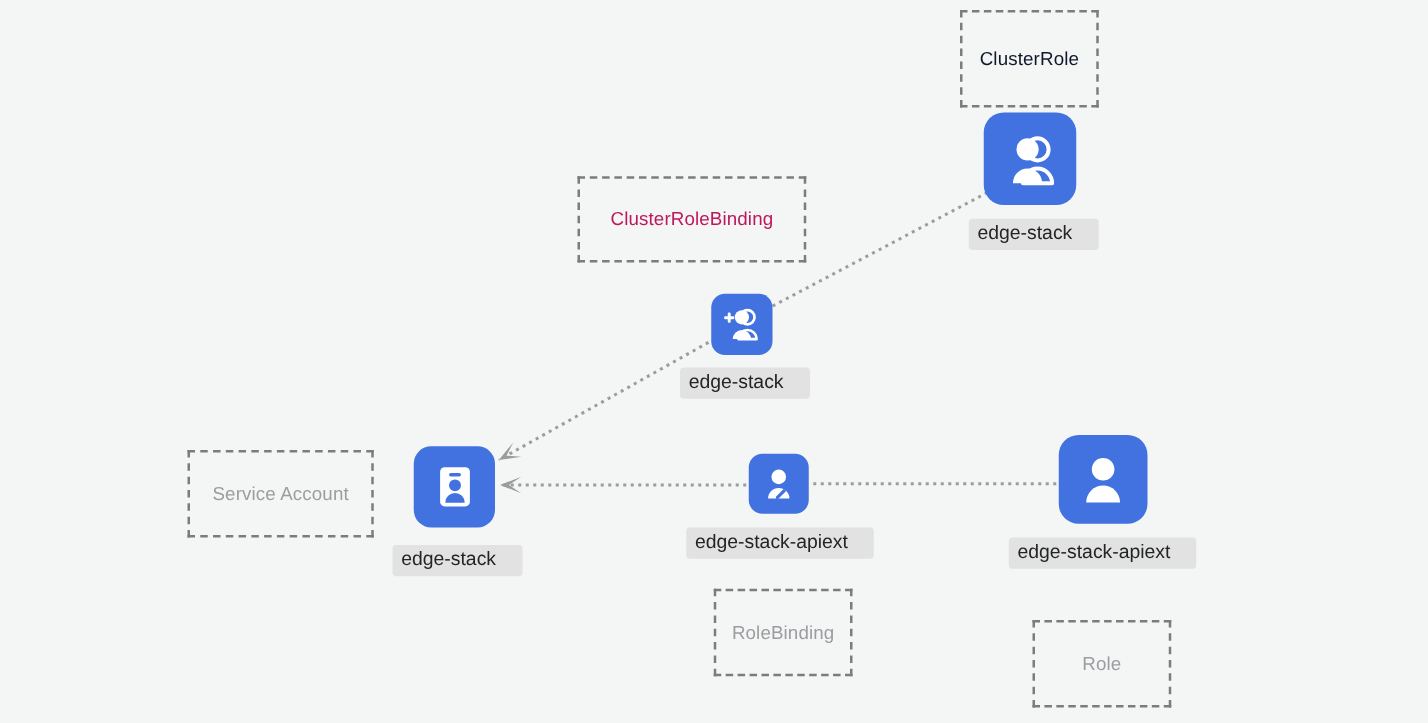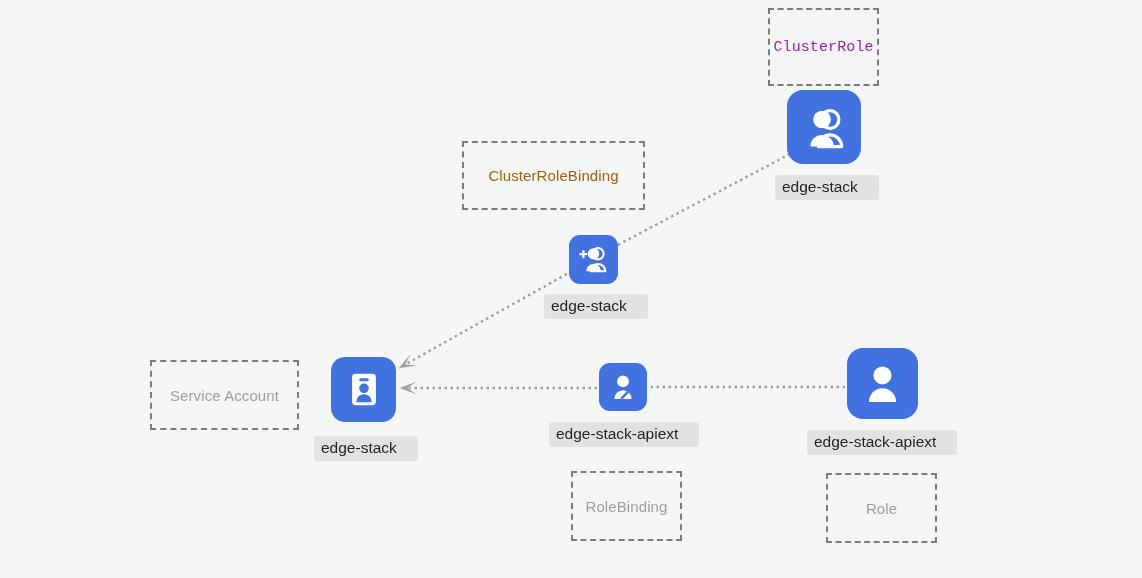--- a/index.html
+++ b/index.html
@@ -77,32 +77,32 @@
   <svg id="edge-layer" viewBox="0 0 1142 578" width="1142" height="578" xmlns="http://www.w3.org/2000/svg">
       <line x1="790" y1="154" x2="614" y2="247" stroke="#9a9c9e" stroke-width="2.4" stroke-linecap="butt" stroke-dasharray="2.4 3.6"></line>
       <line x1="572" y1="271" x2="399" y2="368" stroke="#9a9c9e" stroke-width="2.4" stroke-linecap="butt" stroke-dasharray="2.4 3.6"></line>
       <polygon points="399,368 410.6003937513927,353.92907732902177 405.22785047357235,364.5080838385172 417.05603707514234,365.44275047344127" fill="#9a9c9e"></polygon>
       <line x1="597" y1="388" x2="400" y2="388" stroke="#9a9c9e" stroke-width="2.4" stroke-linecap="butt" stroke-dasharray="2.4 3.6"></line>
       <polygon points="400,388 417,381.4 407.14,388 417,394.6" fill="#9a9c9e"></polygon>
       <line x1="845" y1="387" x2="650" y2="387" stroke="#9a9c9e" stroke-width="2.4" stroke-linecap="butt" stroke-dasharray="2.4 3.6"></line>
     </svg>
 
   <div class="kind-box" style="left: 768px; top: 8px; width: 111px; height: 78px; border-color: rgb(122, 125, 128);">
-    <span class="kind-box-label" style="color: #a21caf; font-family: Liberation Mono, monospace;">ClusterRole</span>
+    <span class="kind-box-label" style="color: #0f172a;">ClusterRole</span>
   </div>
   <div class="kind-box" style="left: 462px; top: 141px; width: 183px; height: 69px; border-color: rgb(122, 125, 128);">
-    <span class="kind-box-label" style="color: #a16207;">ClusterRoleBinding</span>
+    <span class="kind-box-label" style="color: #be185d;">ClusterRoleBinding</span>
   </div>
   <div class="kind-box" style="left: 150px; top: 360px; width: 149px; height: 70px; border-color: rgb(122, 125, 128);">
     <span class="kind-box-label" style="color: rgb(155, 158, 160);">Service Account</span>
   </div>
   <div class="kind-box" style="left: 571px; top: 471px; width: 111px; height: 70px; border-color: rgb(122, 125, 128);">
     <span class="kind-box-label" style="color: rgb(155, 158, 160);">RoleBinding</span>
   </div>
-  <div class="kind-box" style="left: 826px; top: 473px; width: 111px; height: 70px; border-color: rgb(122, 125, 128);">
+  <div class="kind-box" style="left: 826px; top: 496px; width: 111px; height: 70px; border-color: rgb(122, 125, 128);">
     <span class="kind-box-label" style="color: rgb(155, 158, 160);">Role</span>
   </div>
 
   <div class="node">
     <div class="node-icon" style="left: 787px; top: 90px; width: 74px; height: 74px; border-radius: 16px; background: rgb(66, 114, 224);">
         <svg width="59" height="59" viewBox="0 0 48 48">
           <g fill="#ffffff">
             <circle cx="28.5" cy="17.5" r="7.2" fill="none" stroke="#ffffff" stroke-width="2.6"></circle>
             <path d="M19 39.5a9.5 9.5 0 0 1 19 0z" fill="none" stroke="#ffffff" stroke-width="2.6" stroke-linejoin="round"></path>
             <circle cx="22" cy="17.5" r="7.2"></circle>

